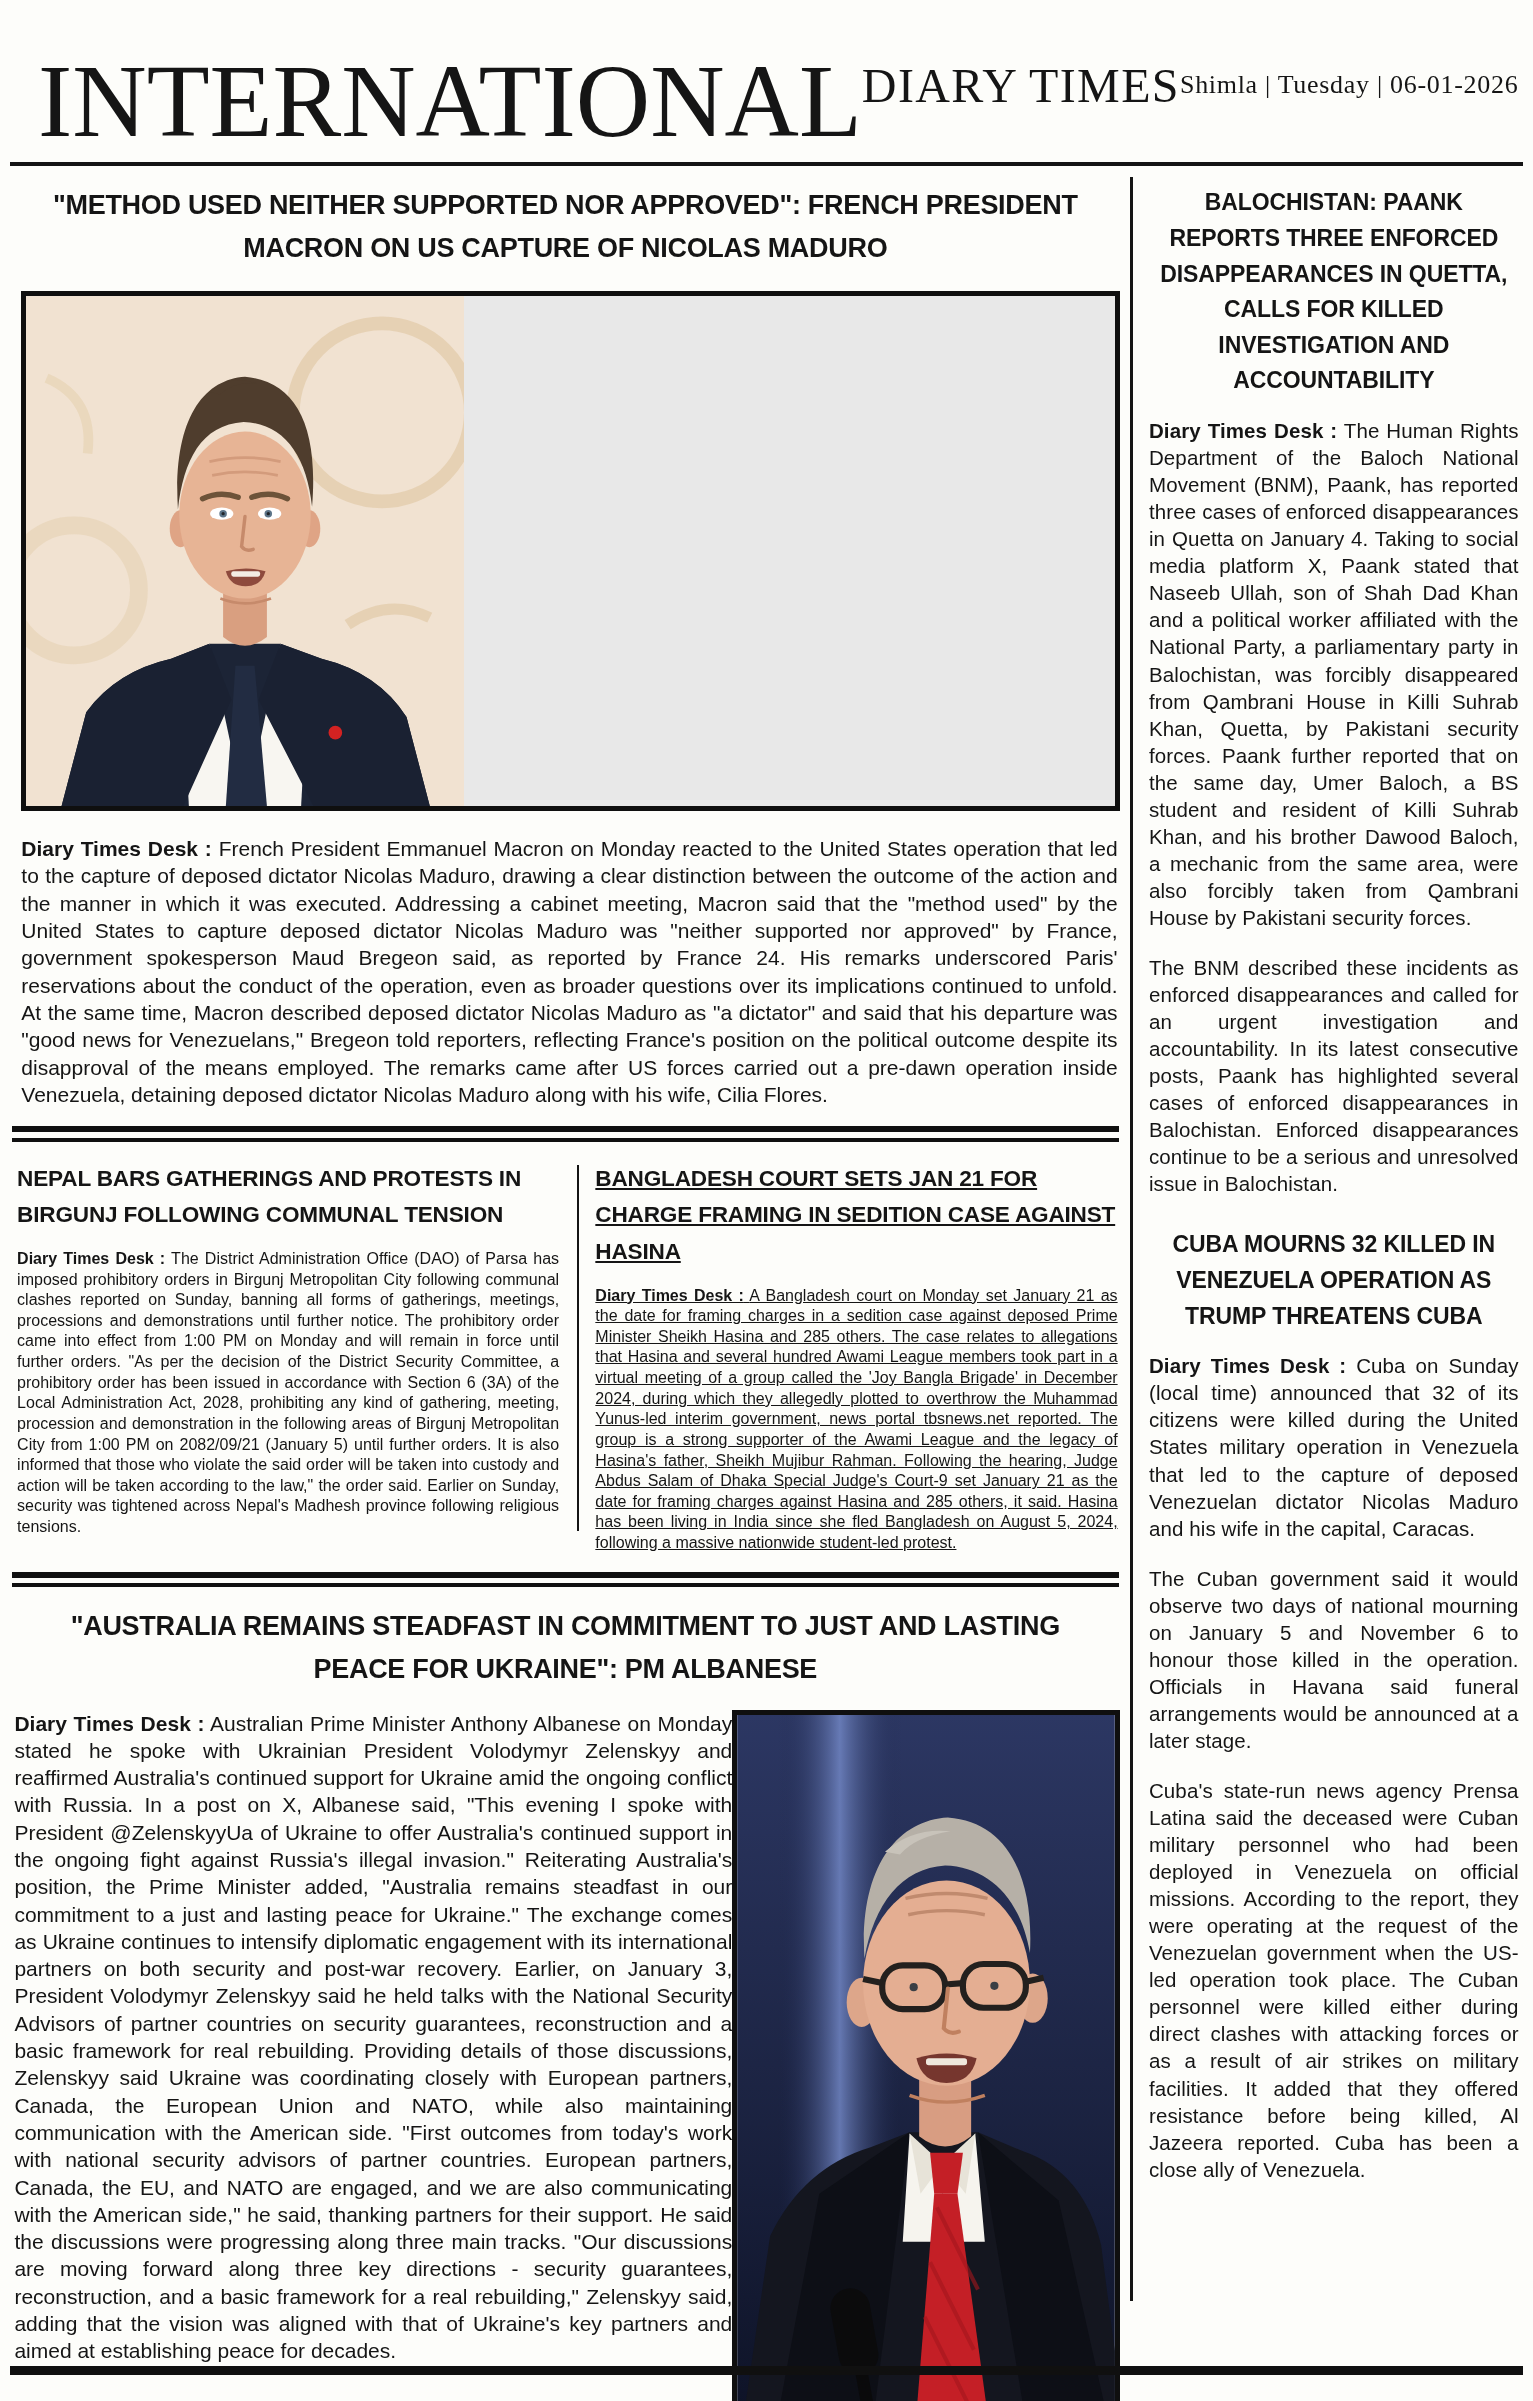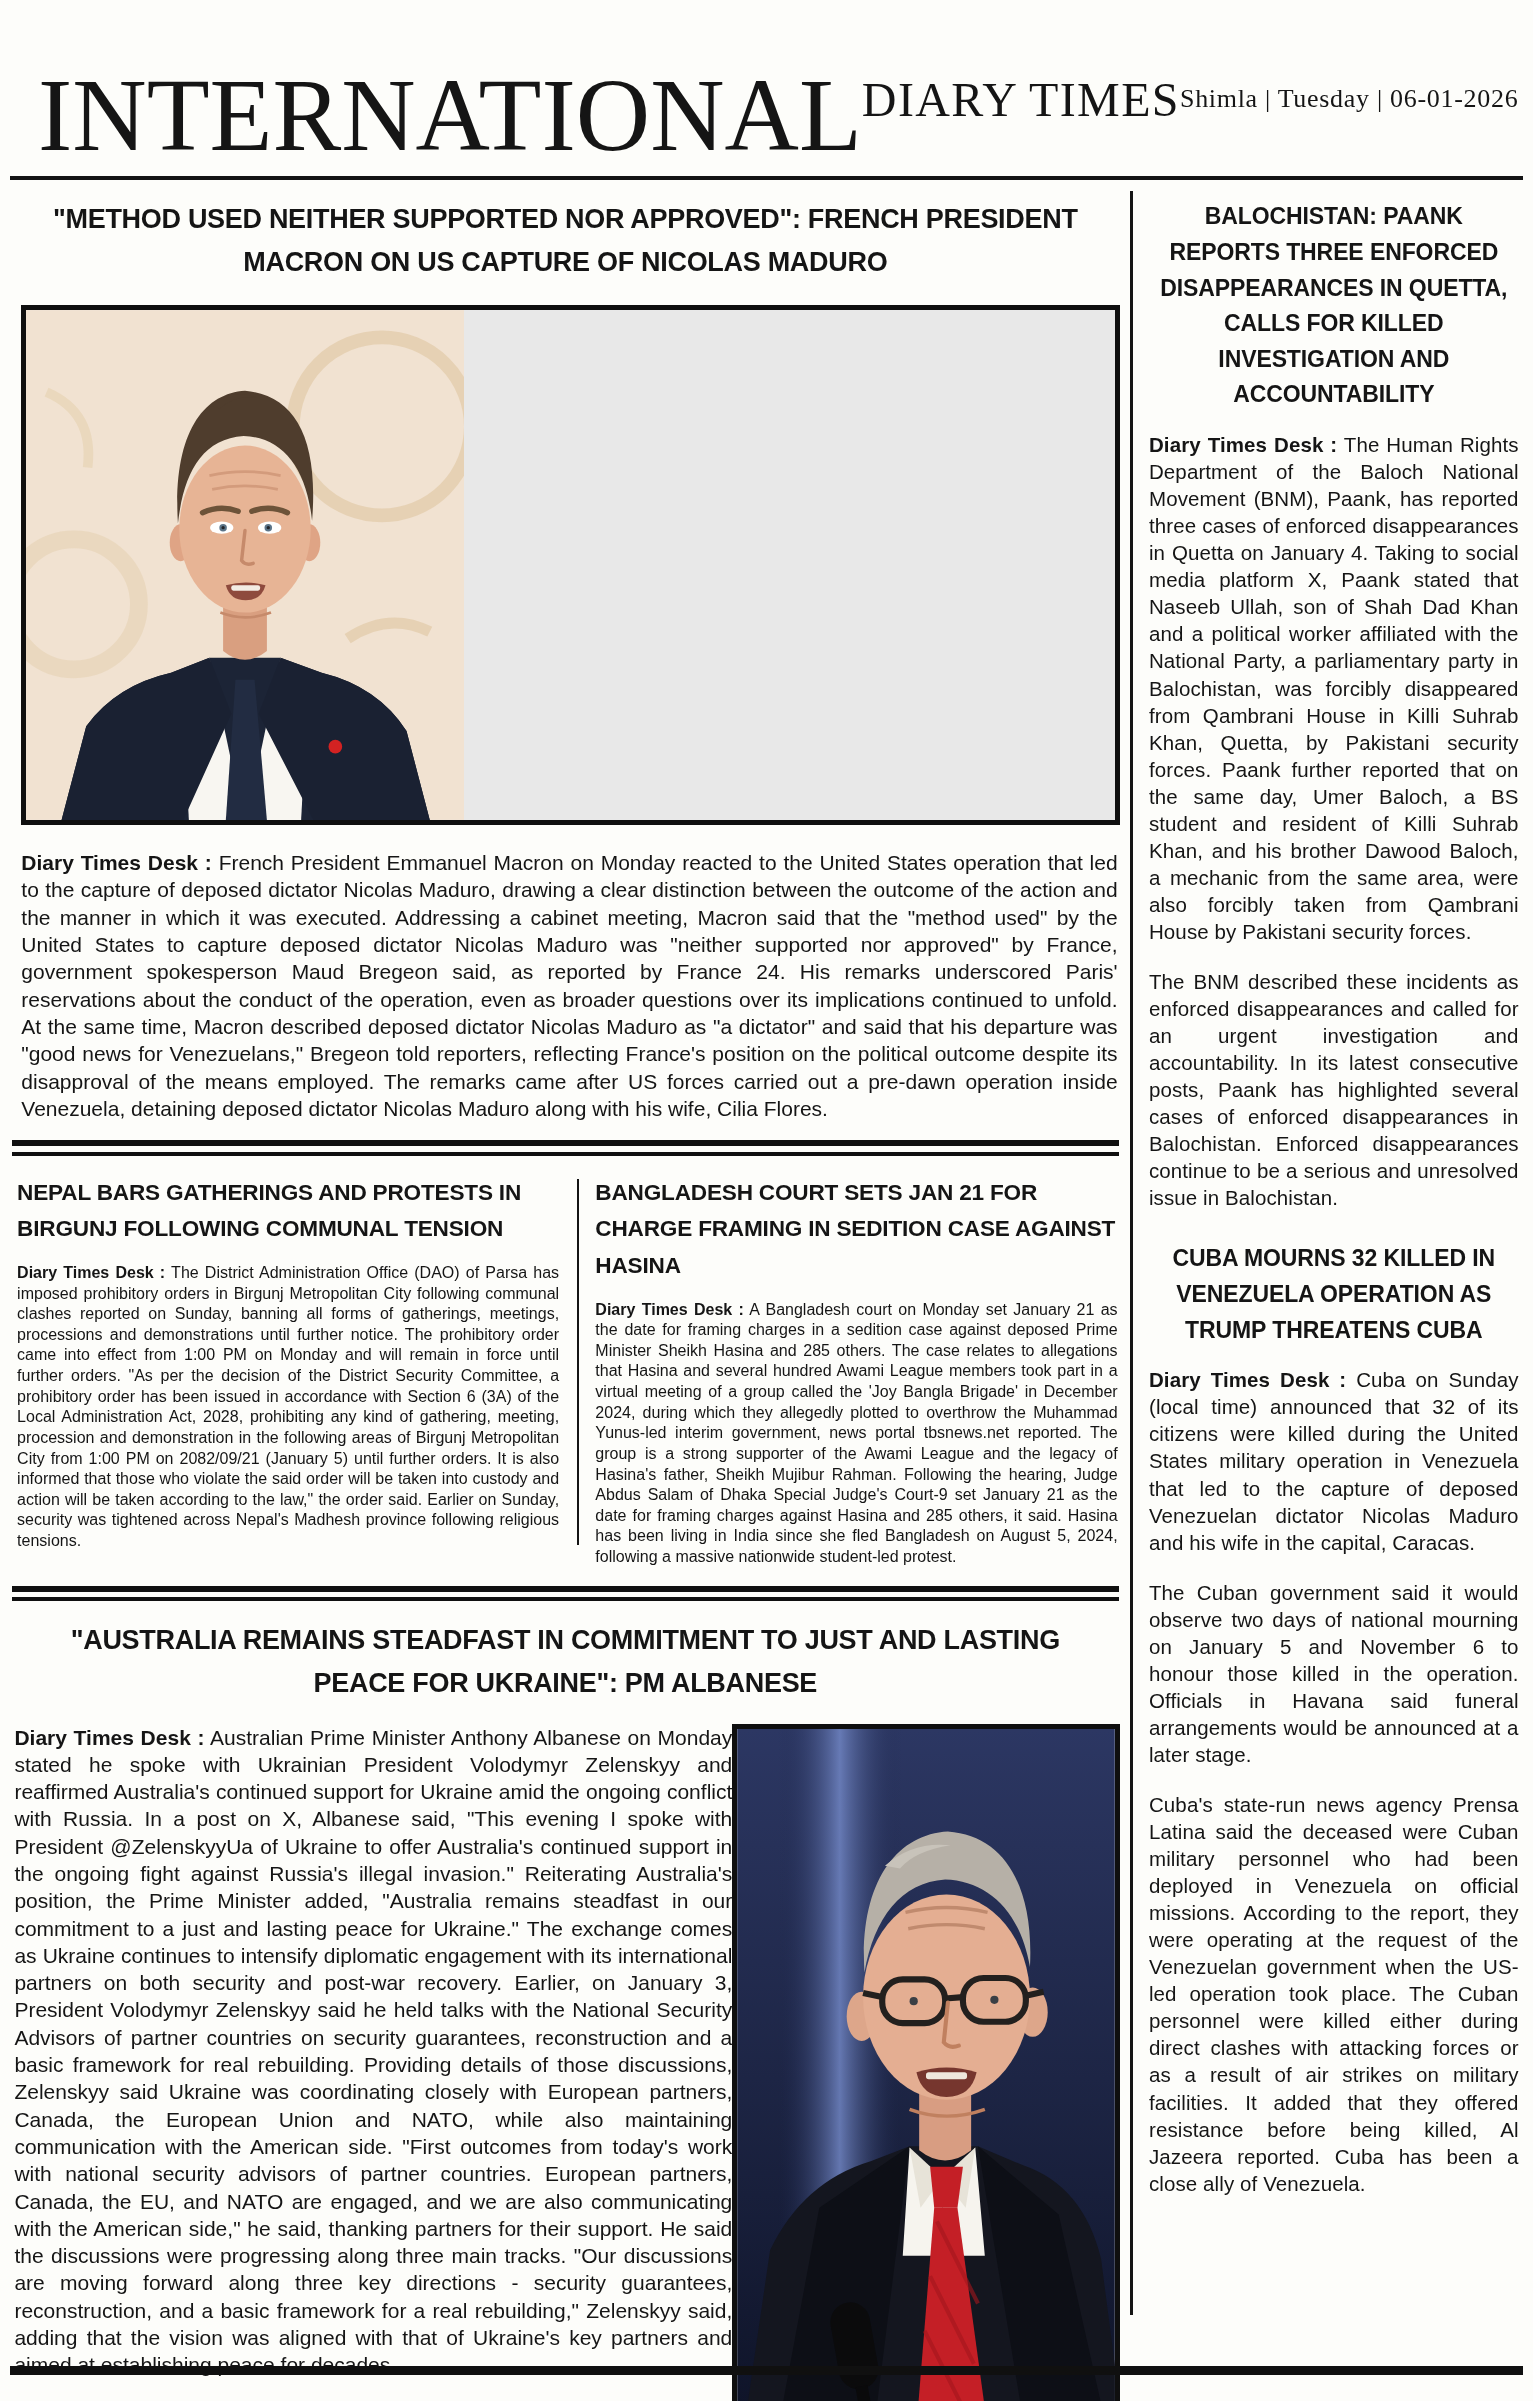--- a/index.html
+++ b/index.html
@@ -2,21 +2,21 @@
 <html style="font-size:11px"><head>
 <meta charset="utf-8">
 <style>
   html,body { margin:0; padding:0; background:#9a9a9a; }
   .page {
     position:relative; width:1533px; height:2401px; margin:0 auto;
     background:#fdfdfa; color:#151515; overflow:hidden;
     font-family:"Liberation Sans", sans-serif;
   }
   
-  .header { display:flex; justify-content:space-between; align-items:flex-end; padding:35px 29px 11px 38px; }
+  .header { display:flex; justify-content:space-between; align-items:flex-end; padding:21px 29px 11px 38px; }
   .intl-title { font-family:"Liberation Serif", serif; font-size:103px; line-height:.95; letter-spacing:0; font-weight:400; white-space:nowrap; }
   .masthead-block { display:flex; align-items:stretch; }
   .masthead-left { display:flex; align-items:center; justify-content:center; padding:0 18px 1.4px 0; }
   .masthead-title { font-family:"Liberation Serif", serif; font-size:48px; letter-spacing:1.4px; white-space:nowrap; }
   .masthead-rule { width:96%; height:4.8px; background:#1c1c1c; margin:8.2px 0 9.6px; }
   .masthead-dateline { font-family:"Liberation Serif", serif; font-size:26px; letter-spacing:0.7px; white-space:nowrap; }
   .pageno { font-size:154px; font-weight:700; line-height:.8; border-left:4.1px solid #1c1c1c; padding:6.8px 2.7px 0 15px; }
   .header-rule { height:4.1px; background:#141414; margin:0 10.3px; }
 
   
@@ -31,21 +31,21 @@
   .photo-frame { border:5.5px solid #0f0f0f; flex:none; line-height:0; background:#e8e8e8; }
   .a1-text { flex:1; font-size:21px; line-height:1.3; text-align:justify; padding-right:2.7px; }
   .lead { font-weight:700; }
 
   .h-divider { height:5.5px; border-top:6.2px solid #101010; border-bottom:4.1px solid #101010; margin:18px 1.4px 0; }
 
   
   .two-col { display:flex; margin-top:2.7px; }
   .col-nepal { width:542px; padding:0 4.1px 0 6.8px; }
   .v-rule-cols { width:2.1px; background:#141414; margin:20.5px 13.7px 23px; }
-  .col-bd { flex:1; padding:0 2.7px; }
+  .col-bd { flex:1; padding:0 2.7px;text-decoration:underline; }
   .col-head { text-align:left; font-weight:700; font-size:22.6px; line-height:1.62; letter-spacing:-0.2px; margin:16.4px 0 15px; }
   .col-body { font-size:16px; line-height:1.29; text-align:justify; }
 
   
   .a4-head { text-align:center; font-weight:700; font-size:27px; line-height:1.6; letter-spacing:-0.3px; margin:18px 41px 18px; }
   .a4-row { display:flex; margin-left:4.1px; }
   .a4-text { flex:1; font-size:21px; line-height:1.3; text-align:justify; }
 
   
   .right-head { text-align:center; font-weight:700; font-size:23px; line-height:1.55; letter-spacing:-0.1px; margin:4.1px 0 18px; }

